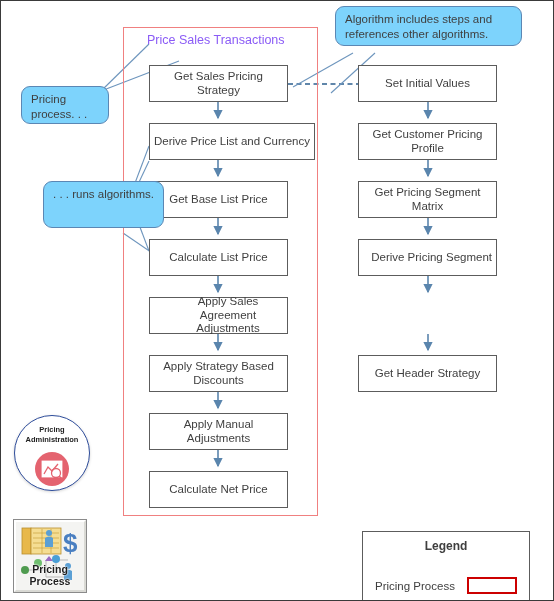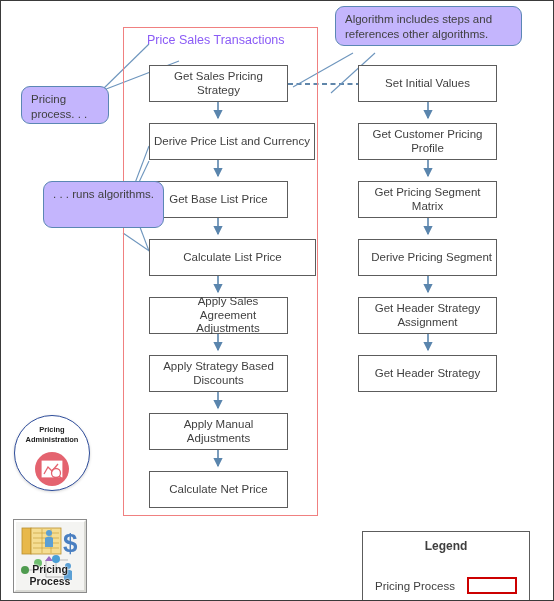--- a/index.html
+++ b/index.html
@@ -60,21 +60,21 @@
     padding: 0 4px;
   }
   .node span { display: block; }
 
   
   .callout {
     position: absolute;
     box-sizing: border-box;
     border: 1.2px solid #5b87b4;
     border-radius: 9px;
-    background: #c4b5fd;
+    background: #7dd3fc;
     color: #3f3f3f;
     font-size: 11.5px;
     line-height: 15px;
     padding: 5px 9px;
   }
 
   
   .legend-box {
     position: absolute;
     box-sizing: border-box;
@@ -225,21 +225,21 @@
 
   <div class="node" style="left:148px; top:64px; width:139px; height:37px;">
     <span>Get Sales Pricing Strategy</span>
   </div>
   <div class="node" style="left:148px; top:122px; width:166px; height:37px;">
     <span>Derive  Price List and Currency</span>
   </div>
   <div class="node" style="left:148px; top:180px; width:139px; height:37px;">
     <span>Get Base List Price</span>
   </div>
-  <div class="node" style="left:148px; top:238px; width:167px; height:37px;">
+  <div class="node" style="left:148px; top:238px; width:139px; height:37px;">
     <span>Calculate List Price</span>
   </div>
   <div class="node" style="left:148px; top:296px; width:139px; height:37px;padding-left:23px;">
     <span>Apply Sales Agreement Adjustments</span>
   </div>
   <div class="node" style="left:148px; top:354px; width:139px; height:37px;">
     <span>Apply Strategy  Based Discounts</span>
   </div>
   <div class="node" style="left:148px; top:412px; width:139px; height:37px;">
     <span>Apply Manual Adjustments</span>
@@ -252,23 +252,20 @@
     <span>Set Initial Values</span>
   </div>
   <div class="node" style="left:357px; top:122px; width:139px; height:37px;">
     <span>Get Customer Pricing Profile</span>
   </div>
   <div class="node" style="left:357px; top:180px; width:139px; height:37px;">
     <span>Get Pricing Segment Matrix</span>
   </div>
   <div class="node" style="left:357px; top:238px; width:139px; height:37px;justify-content:flex-end;">
     <span>Derive  Pricing Segment</span>
-  </div>
-  <div class="node" style="left:357px; top:296px; width:139px; height:37px;">
-    <span>Get Header Strategy Assignment</span>
   </div>
   <div class="node" style="left:357px; top:354px; width:139px; height:37px;">
     <span>Get Header  Strategy</span>
   </div>
 
   <div class="callout" style="left:20px; top:85px; width:88px; height:38px;">
     <span>Pricing process. . .</span>
   </div>
 
   <div class="callout" style="left:22px; top:180px; width:121px; height:47px;margin-left:20px;">

